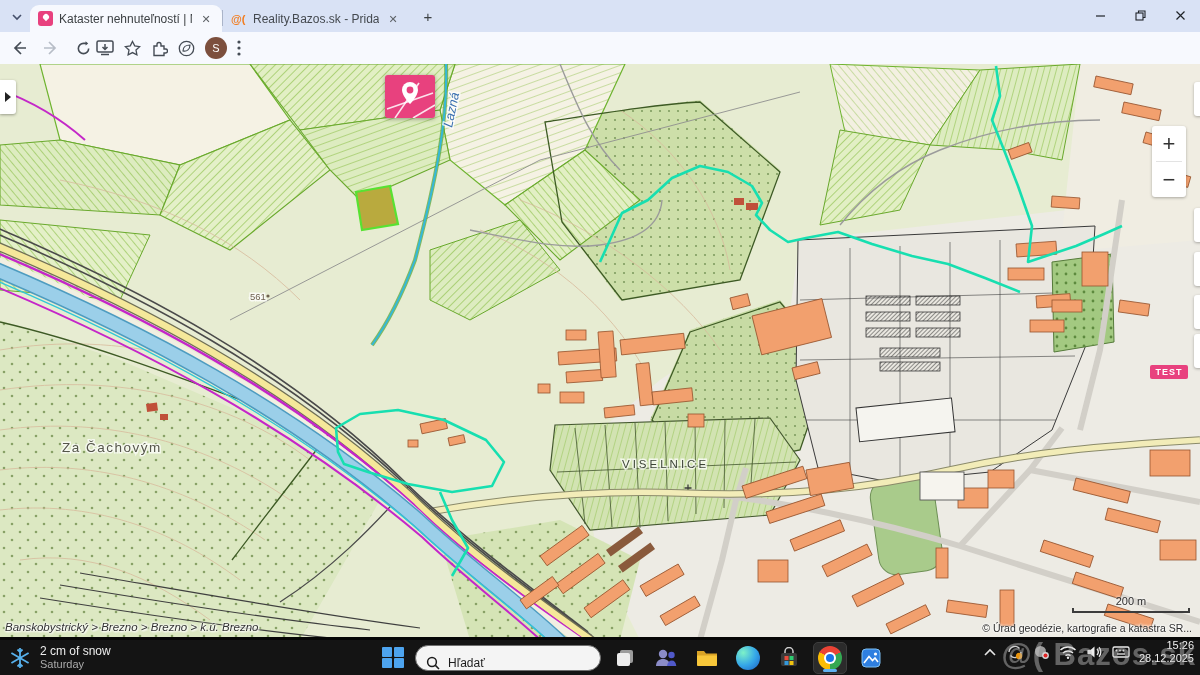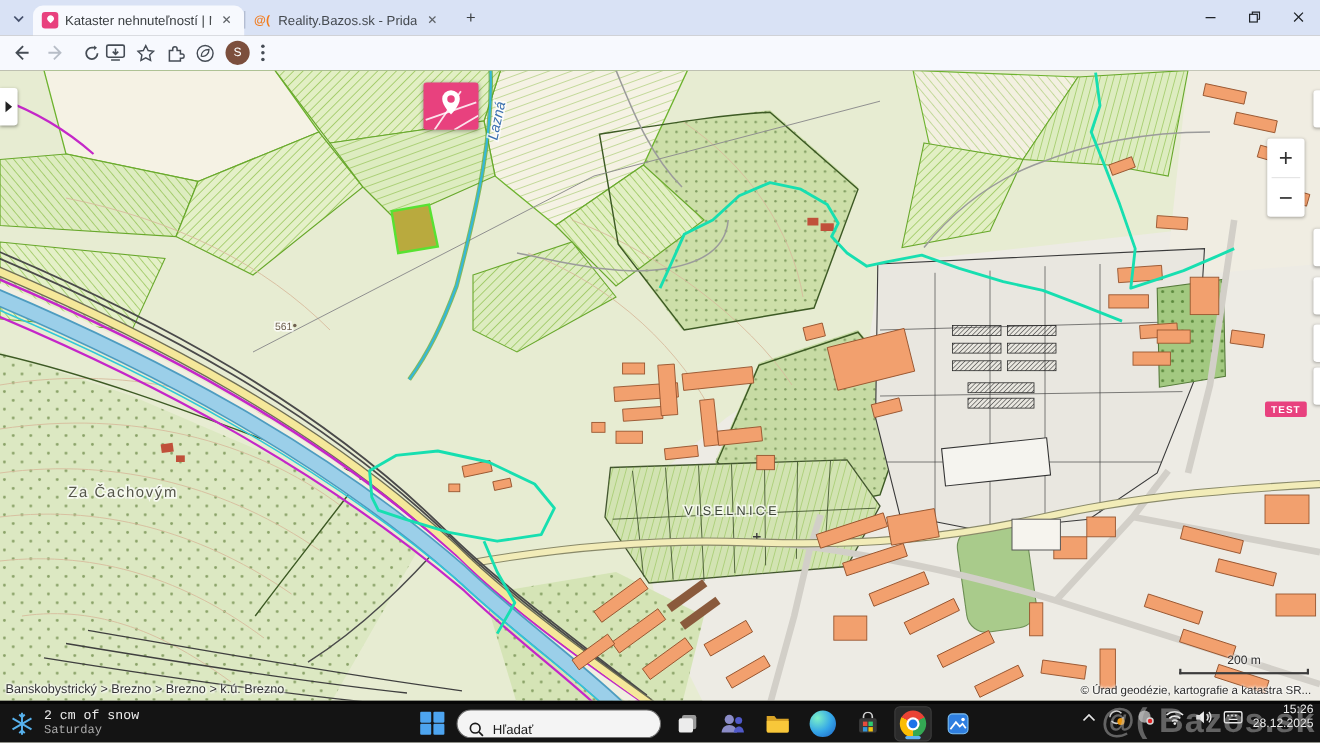--- a/index.html
+++ b/index.html
@@ -47,31 +47,31 @@
   .ctrlstack { position:absolute; right:14px; top:18px; width:34px; }
   .ctrlbtn { width:34px; height:34px; background:#fff; border-radius:3px; box-shadow:0 1px 3px rgba(0,0,0,.3); display:flex; align-items:flex-end; justify-content:center;margin-left:42px; }
   .ctrlgroup { width:34px; background:#fff; border-radius:3px; box-shadow:0 1px 3px rgba(0,0,0,.3); }
   .zoombtn { width:34px; height:35px; display:flex; align-items:center; justify-content:center; font-size:22px; color:#333; }
   .zoomdiv { height:1px; background:#e3e3e3; margin:0 4px; }
   .threeD { font-size:13px; font-weight:bold; color:#9e9e9e; letter-spacing:.5px; }
   .testbadge { margin:-3px auto 0; width:38px; height:14px; background:#e8417e; border-radius:2px; color:#fff; font-size:9px; font-weight:bold; letter-spacing:1px; display:flex; align-items:center; justify-content:center; position:relative; left:-2px; }
   .gap10{height:10px} .gap11{height:11px} .gap9{height:9px} .gap5{height:5px}
 
   .breadcrumb { position:absolute; left:5px; bottom:4px; font-size:11.5px; color:#333;
-    text-shadow:0 0 3px #fff,0 0 3px #fff,0 0 3px #fff,1px 1px 2px #fff; }
+    text-shadow:0 0 3px #fff,0 0 3px #fff,0 0 3px #fff,1px 1px 2px #fff;font-style:italic; }
   .scalewrap { position:absolute; right:10px; bottom:24px; width:118px; }
   .scalelabel { text-align:center; font-size:11px; color:#2e2e2e; text-shadow:0 0 3px #fff,0 0 3px #fff; }
   .scaleline { height:5px; border-bottom:2px solid #3c3c3c; border-left:2px solid #3c3c3c; border-right:2px solid #3c3c3c; margin-top:1px; }
   .copyright { position:absolute; right:8px; bottom:3px; font-size:10.5px; color:#2e2e2e; text-shadow:0 0 3px #fff,0 0 3px #fff,0 0 3px #fff; }
 
   
   .deskgap { position:absolute; left:0; top:637px; width:1200px; height:3px; background:#060606; }
   .taskbar { position:absolute; left:0; top:640px; width:1200px; height:35px; background:#141414; display:flex; align-items:center; }
   .weather { position:absolute; left:8px; top:0; height:35px; display:flex; align-items:center; gap:8px; }
-  .weather .lines { display:flex; flex-direction:column; justify-content:center;font-family:Liberation Mono, monospace; }
+  .weather .lines { display:flex; flex-direction:column; justify-content:center; }
   .weather .l1 { font-size:12px; color:#ececec; line-height:14px; }
   .weather .l2 { font-size:11px; color:#ababab; line-height:13px; }
   .tb-center { position:absolute; left:378px; top:0; height:35px; display:flex; align-items:center; gap:7px; }
   .startbtn { width:30px; height:30px; display:flex; align-items:center; justify-content:center; border-radius:4px; }
   .winlogo { display:grid; grid-template-columns:10px 10px; grid-template-rows:10px 10px; gap:1.6px; }
   .winlogo span { background:#4da4ef; border-radius:1px; }
   .tb-search { width:186px; height:26px; background:#f4f4f4; border:1px solid #6f6f6f; border-radius:13px; display:flex; align-items:flex-end; padding:0 10px; gap:8px; }
   .tb-search .lbl { font-size:12px; color:#1b1b1b; }
   .tbico { width:34px; height:32px; display:flex; align-items:center; justify-content:center; border-radius:5px; position:relative; }
   .tbico.activeapp { background:#2b2b2b; border:1px solid #3d3d3d; }

